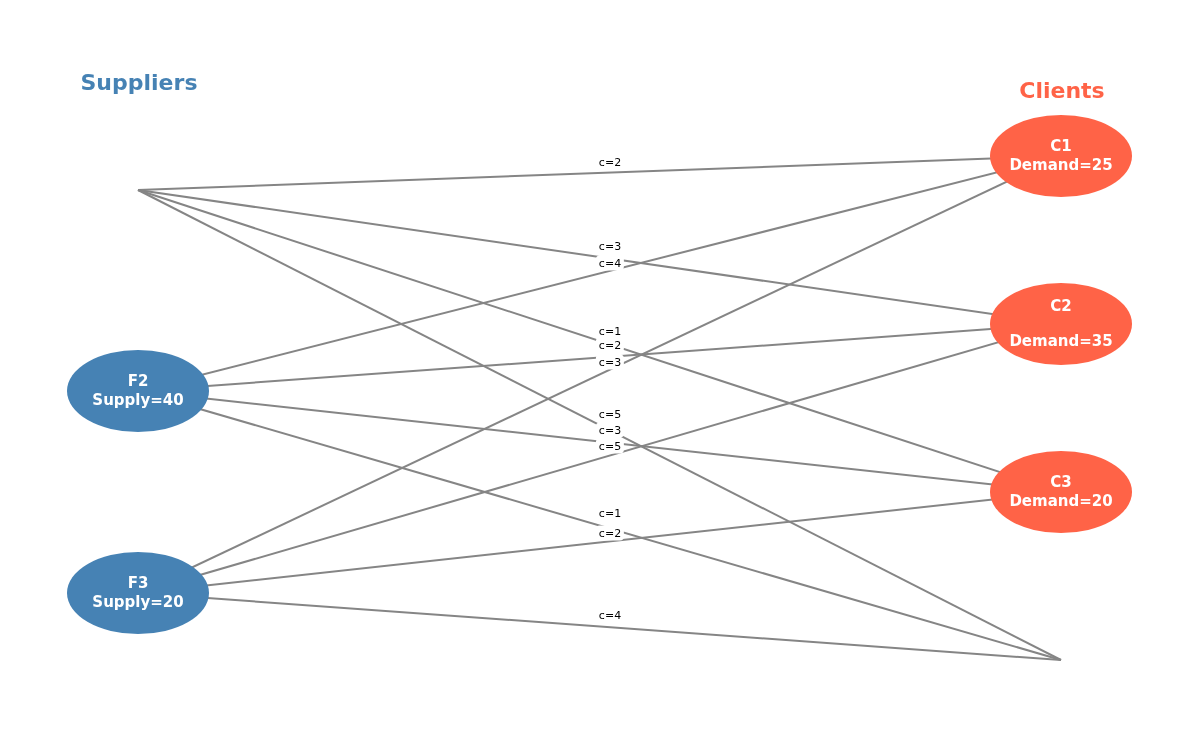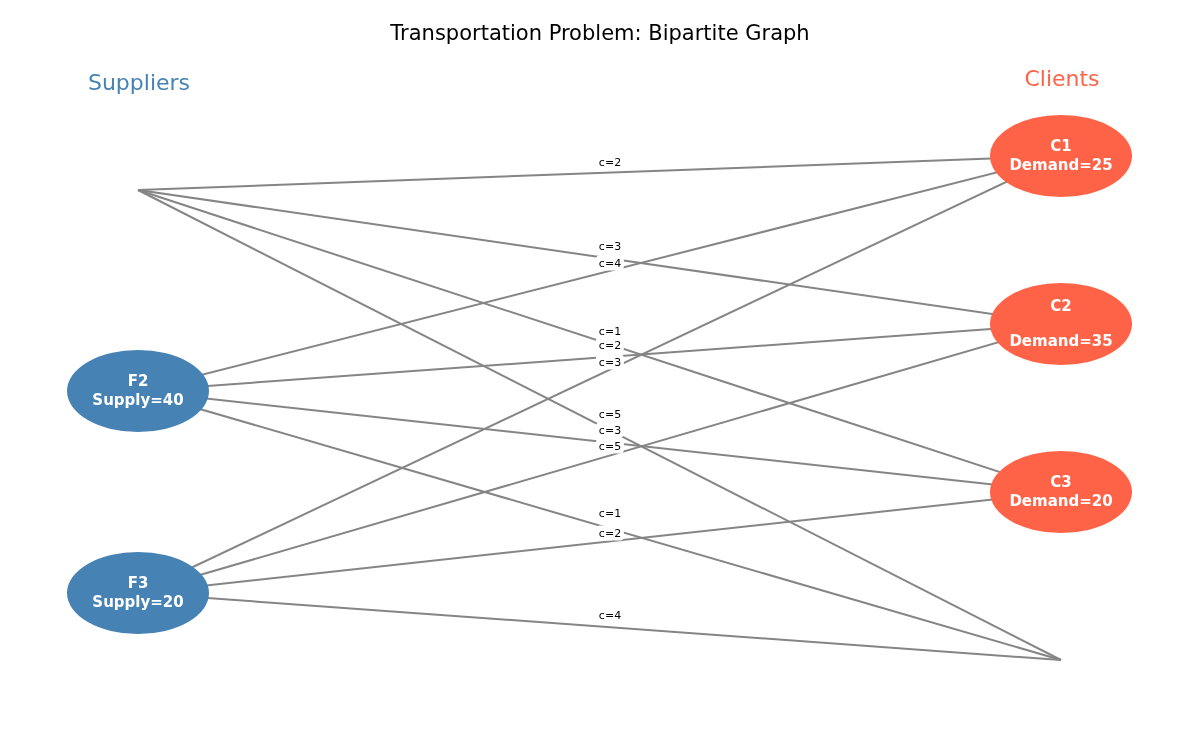--- a/index.html
+++ b/index.html
@@ -21,25 +21,25 @@
     top: 33px;
     transform: translate(-50%, -50%);
     font-size: 21px;
     color: #000000;
     white-space: nowrap;
   }
   .col-header {
     position: absolute;
     transform: translate(-50%, -50%);
     font-size: 22px;
-    font-weight: normal;
+    font-weight: bold;
     white-space: nowrap;
   }
   .col-header.suppliers { left: 139px; top: 82px; color: var(--supplier-fill, #4682B4); }
-  .col-header.clients   { left: 1062px; top: 78px; color: var(--client-fill, #FF6347); }
+  .col-header.clients   { left: 1062px; top: 90px; color: var(--client-fill, #FF6347); }
 
   svg.edges {
     position: absolute;
     left: 0; top: 0;
     width: 1200px; height: 750px;
   }
   svg.edges line {
     stroke: var(--edge-stroke, #858585);
     stroke-width: 2;
   }
@@ -72,21 +72,20 @@
     padding: 1px 3px;
     border-radius: 4px;
     white-space: nowrap;
   }
 </style>
 </head>
 <body>
 
 <div class="canvas">
 
-  <div class="figure-title">Transportation Problem: Bipartite Graph</div>
 
   <div class="col-header suppliers">Suppliers</div>
   <div class="col-header clients">Clients</div>
 
   <svg class="edges" viewBox="0 0 1200 750">
     <line x1="138" y1="190" x2="1061" y2="156"></line>
     <line x1="138" y1="190" x2="1061" y2="324"></line>
     <line x1="138" y1="190" x2="1061" y2="492"></line>
     <line x1="138" y1="190" x2="1061" y2="660"></line>
     <line x1="138" y1="391" x2="1061" y2="156"></line>

